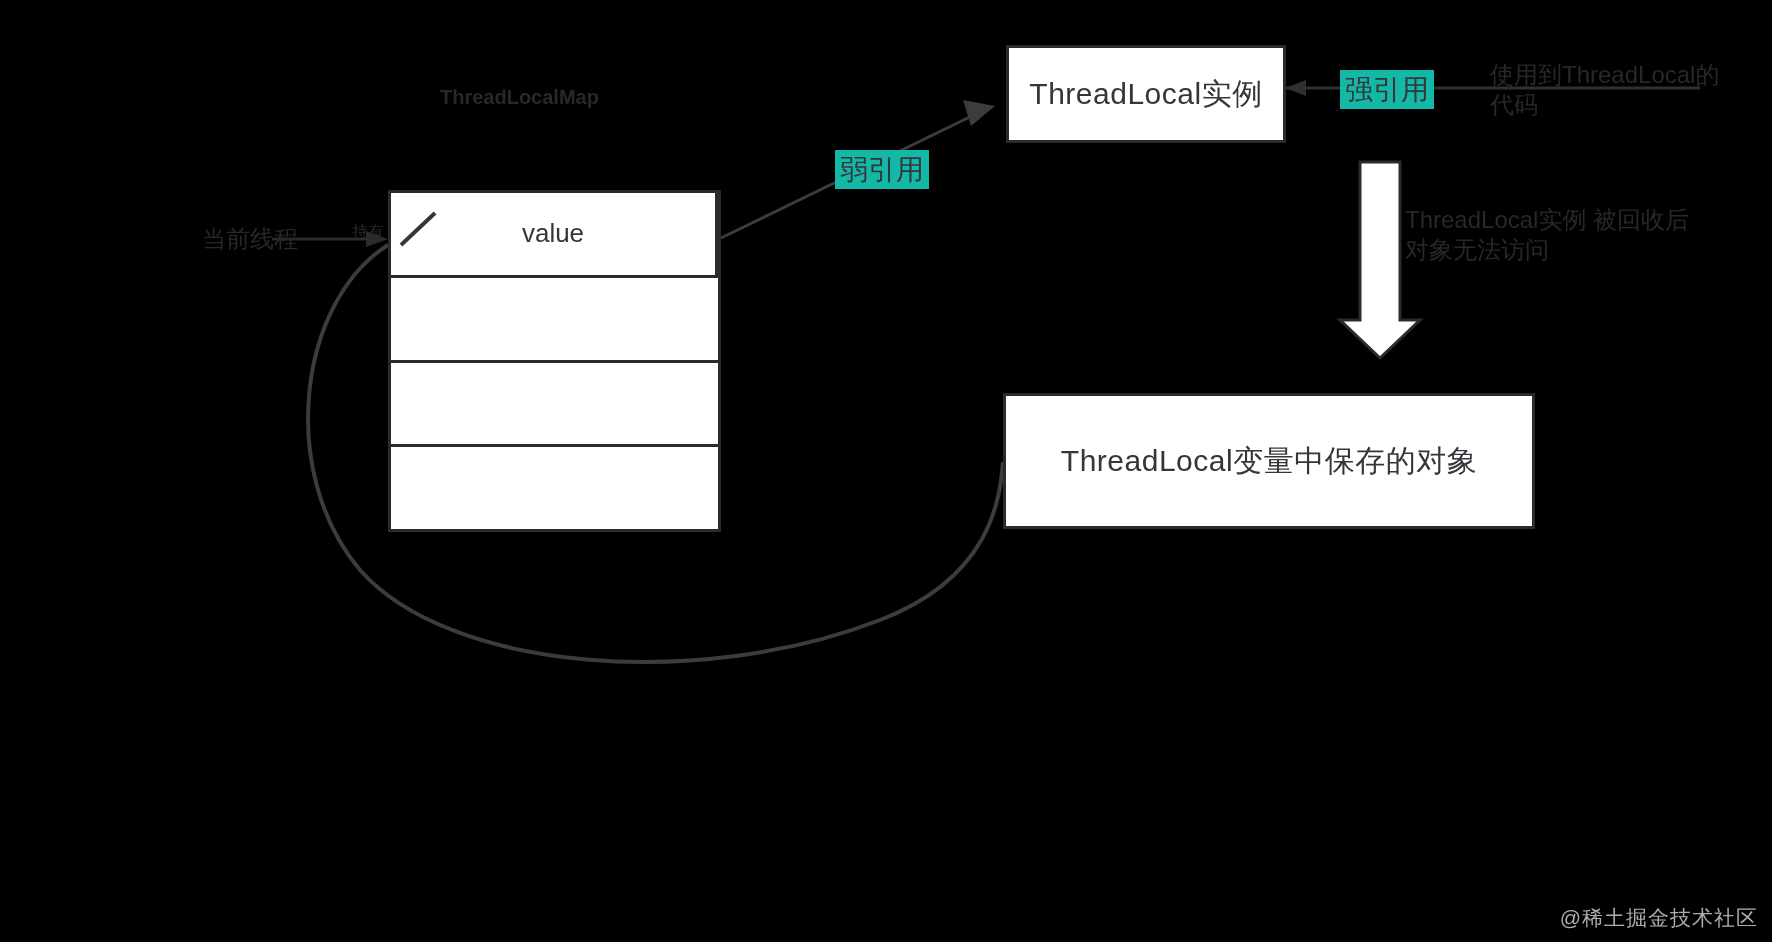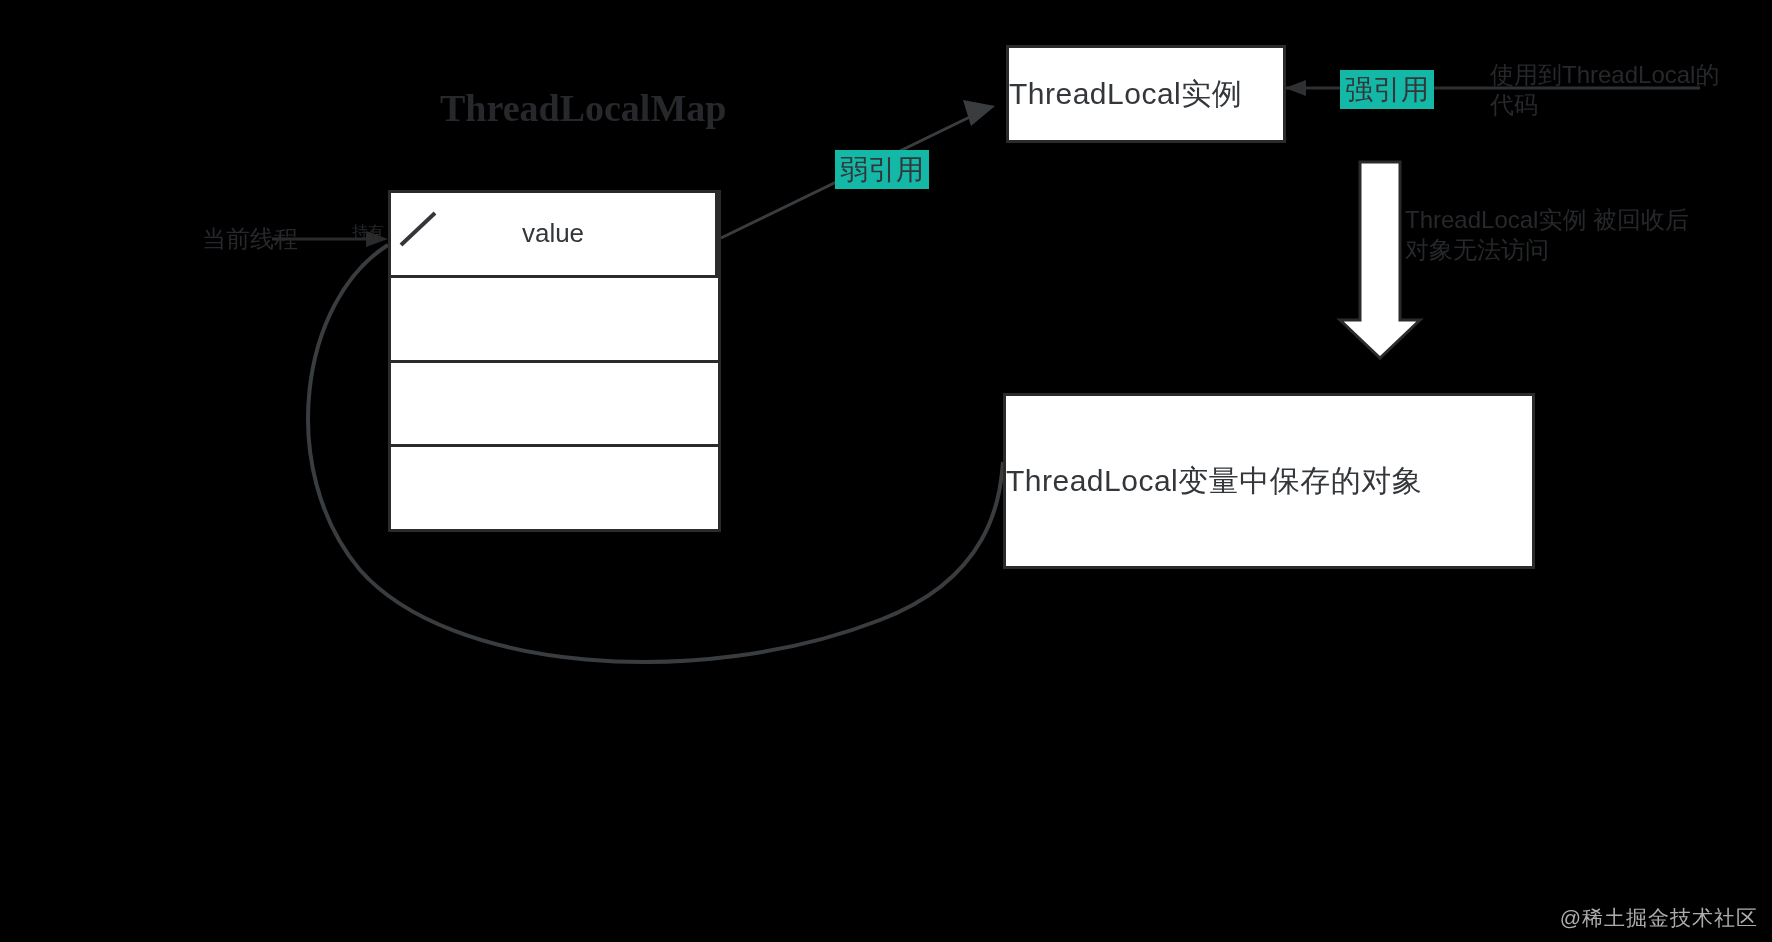--- a/index.html
+++ b/index.html
@@ -26,20 +26,21 @@
   }
 
   
   .wbox {
     position: absolute;
     background: #ffffff;
     border: 3px solid #2b2b2b;
     box-sizing: border-box;
     display: flex;
     align-items: center;
+    justify-content: center;
     color: #33363a;
   }
   .wbox .boxlabel {
     font-size: 30px;
     letter-spacing: .5px;
     white-space: nowrap;
     color: #33363a;
   }
 
   
@@ -130,21 +131,21 @@
 
     <g>
       <polygon points="1360,162 1400,162 1400,320 1420,320 1380,358 1340,320 1360,320" fill="#ffffff" stroke="#2b2b2b" stroke-width="3" stroke-linejoin="miter"></polygon>
     </g>
 
     <g>
       <path d="M 388 245 C 300 300, 276 470, 360 570 C 450 672, 700 690, 880 620 C 990 578, 1000 500, 1003 462" fill="none" stroke="#3a3d40" stroke-width="4"></path>
     </g>
   </svg>
 
-  <div class="lbl dim bold" style="left:440px; top:85px; font-size:38px;font-family:Liberation Serif, serif;">ThreadLocalMap</div>
+  <div class="lbl dim bold" style="left:440px; top:85px; font-size:20px;">ThreadLocalMap</div>
 
   <div class="lbl dim" style="left:190px; top:224px; font-size:24px;margin-left:12px;">当前线程</div>
 
   <div class="lbl dim" style="left:352px; top:222px; font-size:16px;">持有</div>
 
   <div id="tlmap-table">
 
     <div class="tl-row">
       <div class="tl-cell divided">
         <svg width="44" height="44" style="position:absolute; left:6px; top:14px;">
@@ -184,19 +185,19 @@
   <div class="lbl dim center" style="left:1490px; top:60px; font-size:24px;">
     <span>使用到ThreadLocal的</span><br>
     <span>代码</span>
   </div>
 
   <div class="lbl dim center" style="left:1405px; top:205px; font-size:24px;">
     <span>ThreadLocal实例   被回收后</span><br>
     <span>对象无法访问</span>
   </div>
 
-  <div class="wbox" style="left:1003px; top:393px; width:532px; height:176px;">
+  <div class="wbox" style="left:1003px; top:393px; width:532px; height:136px;">
     <span class="boxlabel">ThreadLocal变量中保存的对象</span>
   </div>
 
   <div id="watermark">@稀土掘金技术社区</div>
 
 </div>
 
 </body></html>

